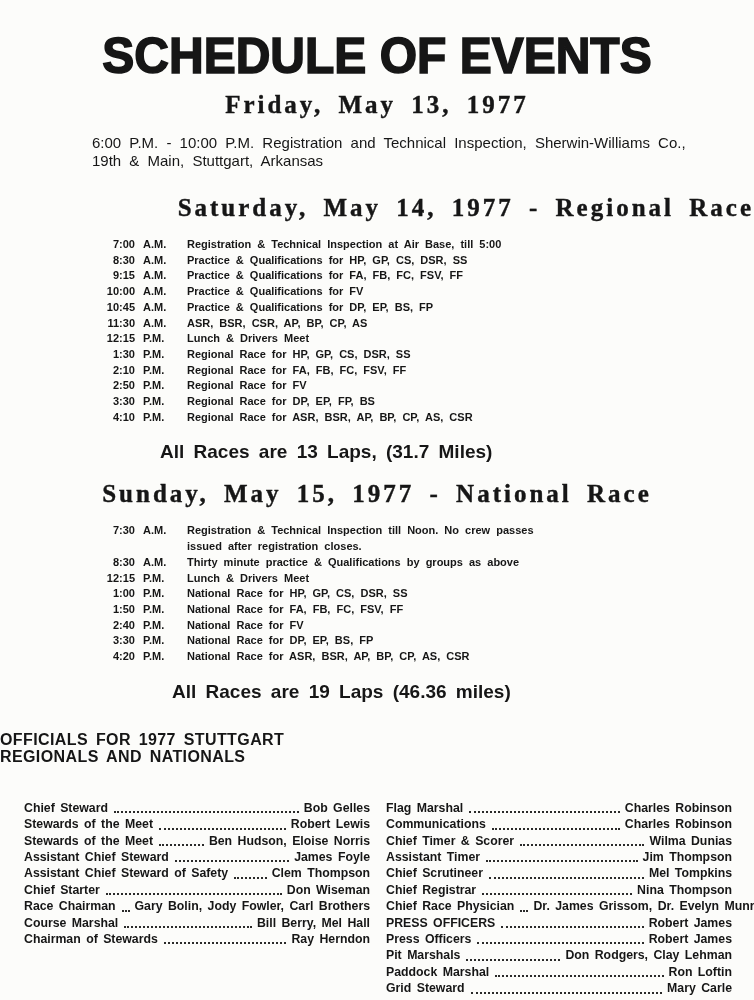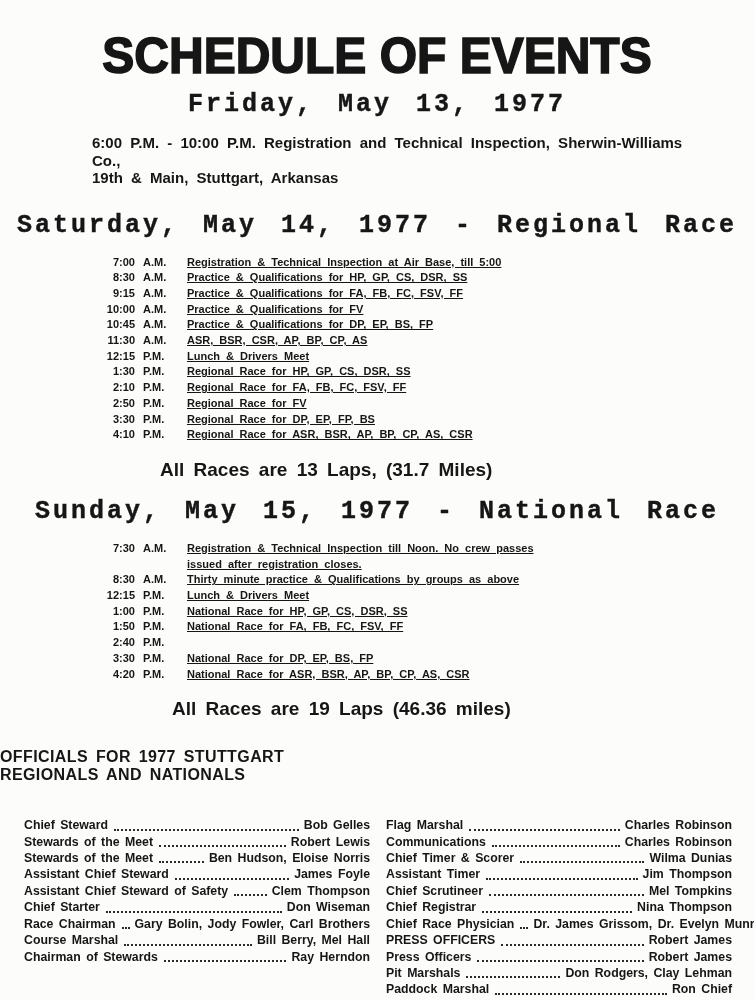--- a/index.html
+++ b/index.html
@@ -25,37 +25,37 @@
     line-height:52px;
     font-weight:bold;
     letter-spacing:0px;
     -webkit-text-stroke:1.6px #161616;
     transform:scaleX(0.96);
     transform-origin:center;
   }
   .day-heading{
     margin:0;
     text-align:center;
-    font-family:Liberation Mono, monospace;
+    font-family:Liberation Serif, serif;
     font-weight:bold;
     font-size:25px;
     line-height:30px;
     letter-spacing:3px;
     word-spacing:6px;
     -webkit-text-stroke:0.4px #161616;
   }
   .h-friday{margin-top:8px;}
-  .h-saturday{margin-top:24px;}
+  .h-saturday{margin-top:24px;text-align:right;}
   .h-sunday{margin-top:16px;}
   
   .friday-body{
     margin:14px 60px 0 92px;
     font-size:15px;
     line-height:17.5px;
-    font-weight:bold;
+    font-weight:normal;
     word-spacing:4px;
   }
   
   .sched{
     margin-top:14px;
     margin-left:90px;
     font-size:11px;
     font-weight:bold;
     word-spacing:3px;
   }
@@ -71,21 +71,20 @@
   }
   .sched .mer{
     width:36px;
     margin-left:8px;
     flex:0 0 auto;
   }
   .sched .desc{
     margin-left:8px;
     flex:1 1 auto;
     max-width:520px;
-    text-decoration:underline;
   }
   .sched .cont{display:block;}
   .laps-note{
     margin:16px 0 0 160px;
     font-size:19px;
     font-weight:bold;
     word-spacing:4px;
   }
   .laps-note.sun{margin-left:172px;}
   
@@ -224,20 +223,21 @@
         <span class="desc">National Race for HP, GP, CS, DSR, SS</span>
       </div>
       <div class="row">
         <span class="time">1:50</span>
         <span class="mer">P.M.</span>
         <span class="desc">National Race for FA, FB, FC, FSV, FF</span>
       </div>
       <div class="row">
         <span class="time">2:40</span>
         <span class="mer">P.M.</span>
+        <span class="desc">National Race for FV</span>
       </div>
       <div class="row">
         <span class="time">3:30</span>
         <span class="mer">P.M.</span>
         <span class="desc">National Race for DP, EP, BS, FP</span>
       </div>
       <div class="row">
         <span class="time">4:20</span>
         <span class="mer">P.M.</span>
         <span class="desc">National Race for ASR, BSR, AP, BP, CP, AS, CSR</span>
@@ -345,21 +345,21 @@
           <span class="off-name">Robert James</span>
         </div>
         <div class="off-row">
           <span class="off-role">Pit Marshals</span>
           <span class="off-leader"></span>
           <span class="off-name">Don Rodgers, Clay Lehman</span>
         </div>
         <div class="off-row">
           <span class="off-role">Paddock Marshal</span>
           <span class="off-leader"></span>
-          <span class="off-name">Ron Chief</span>
+          <span class="off-name">Ron Loftin</span>
         </div>
         <div class="off-row">
           <span class="off-role">Grid Steward</span>
           <span class="off-leader"></span>
           <span class="off-name">Mary Carle</span>
         </div>
       </div>
   </div>
 
 </div>

